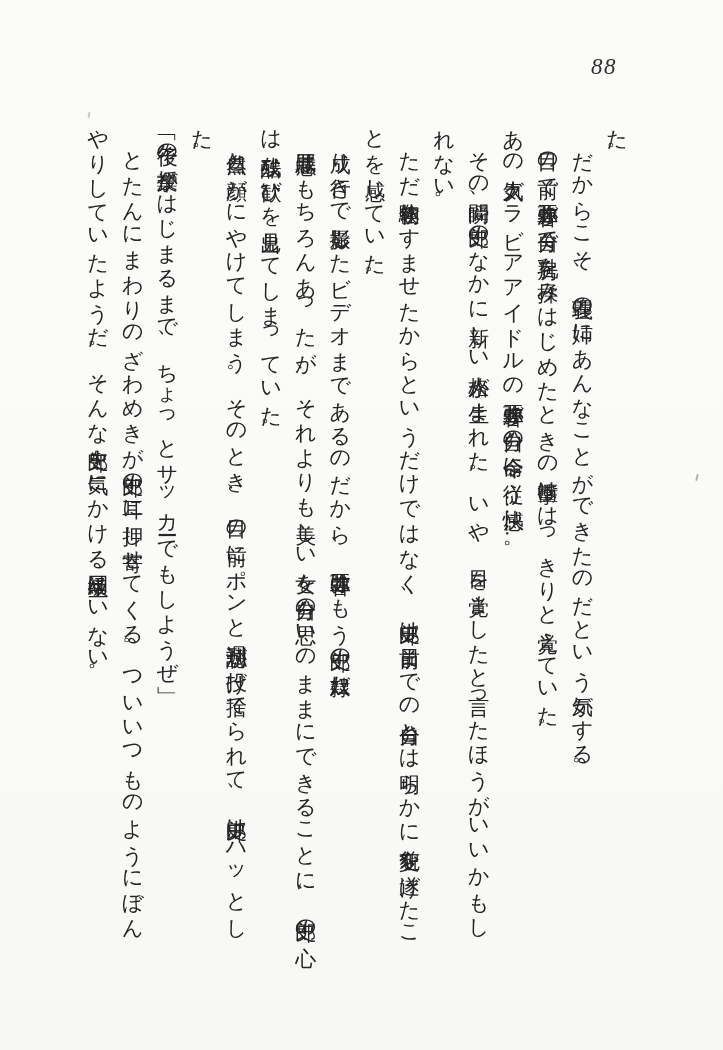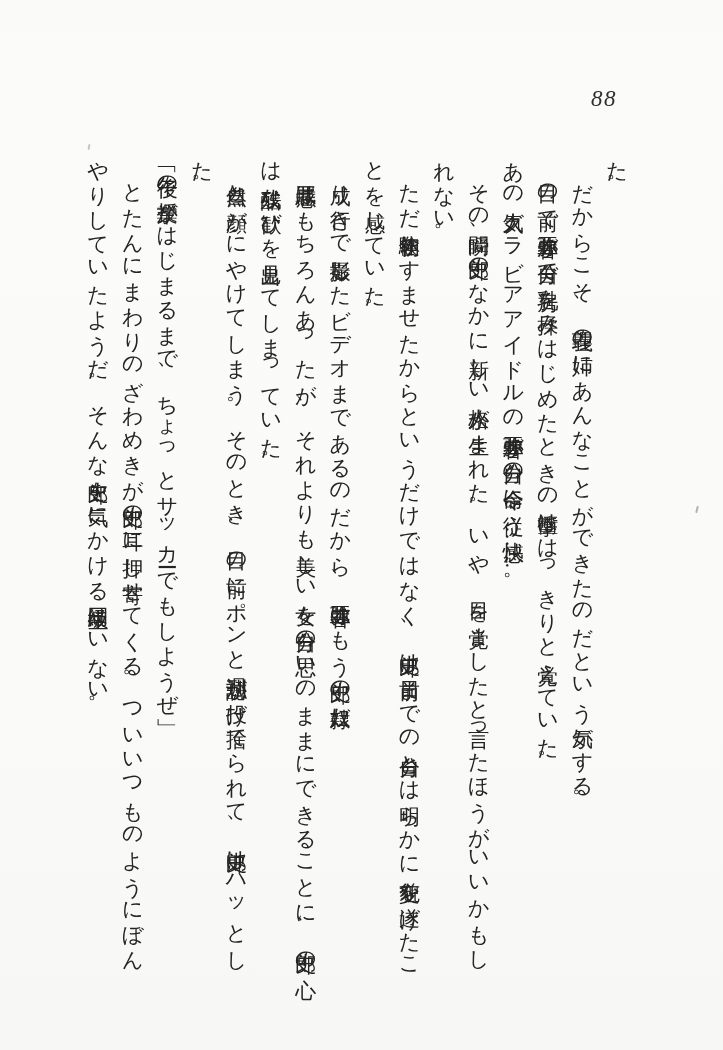--- a/index.html
+++ b/index.html
@@ -10,21 +10,20 @@
     width: 723px;
     height: 1050px;
     background: #fafaf8;
     position: relative;
     overflow: hidden;
   }
   .page {
     position: absolute;
     inset: 0;
     background: linear-gradient(180deg, #fbfbf9 0%, #fafaf8 60%, #f7f7f5 100%);
-    margin-top: 32px;
   }
   .page-number {
     position: absolute;
     top: 54px;
     left: 591px;
     font-family: "Liberation Serif", "DejaVu Serif", serif;
     font-style: italic;
     font-size: 23px;
     letter-spacing: 1.5px;
     color: #2e2e2e;

